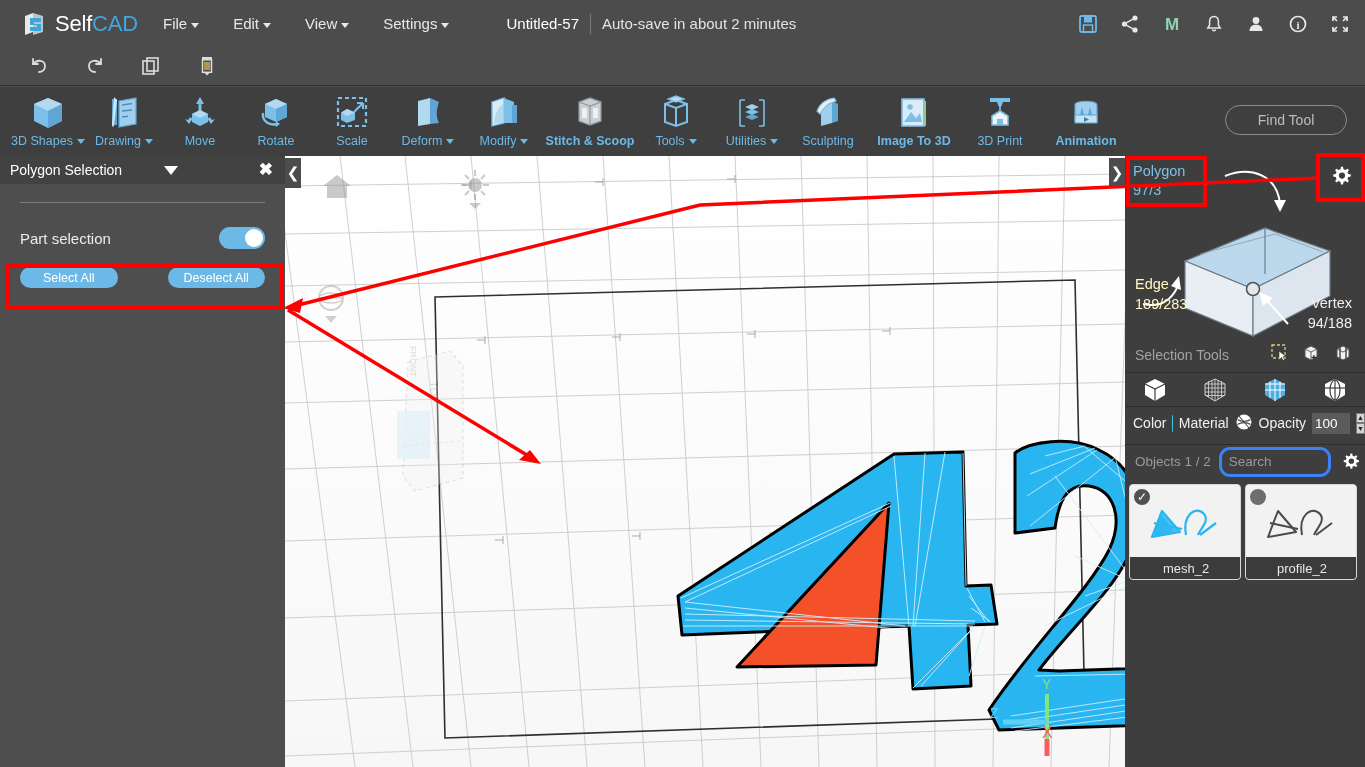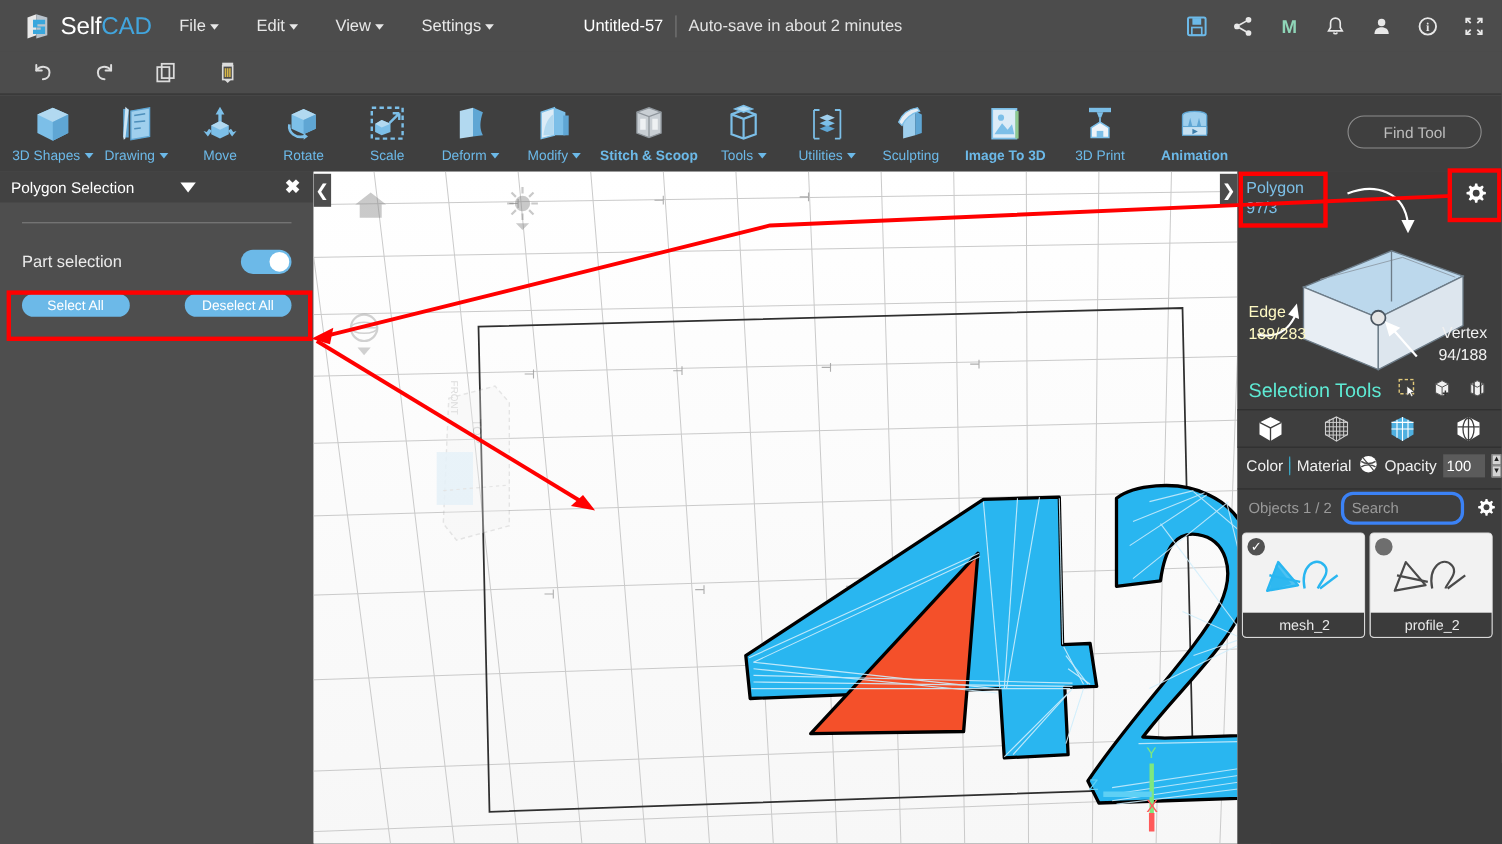--- a/index.html
+++ b/index.html
@@ -24,21 +24,21 @@
   .menu-item {
     color: #e8e8e8; font-size: 15px; padding: 6px 9px; margin-left: 16px;
     cursor: default; white-space: nowrap;
   }
   .caret-dn {
     display: inline-block; width: 0; height: 0; margin-left: 4px;
     border-left: 4px solid transparent; border-right: 4px solid transparent;
     border-top: 5px solid #e8e8e8; vertical-align: middle;
   }
   .doc-title {
-    margin-left: 72px; color: #ffffff; font-size: 15px; padding-right: 11px;
+    margin-left: 48px; color: #ffffff; font-size: 15px; padding-right: 11px;
   }
   .doc-sep { width: 1px; height: 20px; background: #7b7b7b; }
   .autosave { margin-left: 11px; color: #e3e3e3; font-size: 15px; }
   .top-icons {
     position: absolute; right: 14px; top: 0; height: 47px;
     display: flex; align-items: center; gap: 20px;
   }
   .top-icons .ti { width: 22px; height: 22px; display: flex; align-items: center; justify-content: center; cursor: pointer; }
 
   
@@ -160,21 +160,21 @@
     line-height: 20px;
   }
   .vertex-box {
     position: absolute; right: 13px; top: 137px; color: #f0f0f0; font-size: 14.5px;
     line-height: 20px; text-align: right;
   }
   .seltools-row {
     position: absolute; left: 0; top: 184px; width: 240px; height: 30px;
     display: flex; align-items: center;
   }
-  .seltools-label { color: #5eead4; font-size: 18px; margin-left: 10px; }
+  .seltools-label { color: #a3a3a3; font-size: 14px; margin-left: 10px; }
   .seltools-icons { position: absolute; right: 12px; display: flex; gap: 14px; align-items: center; }
   .mode-row {
     position: absolute; left: 0; top: 216px; width: 240px; height: 35px;
     border-top: 1px solid #2d2d2d; border-bottom: 1px solid #2d2d2d;
     display: flex; align-items: center; justify-content: space-around;
     background: #3e3e3e;
   }
   .mode-row .mi { cursor: pointer; display: flex; align-items: center; justify-content: center; width: 34px; height: 28px;}
   .cmo-row {
     position: absolute; left: 0; top: 252px; width: 240px; height: 30px;

